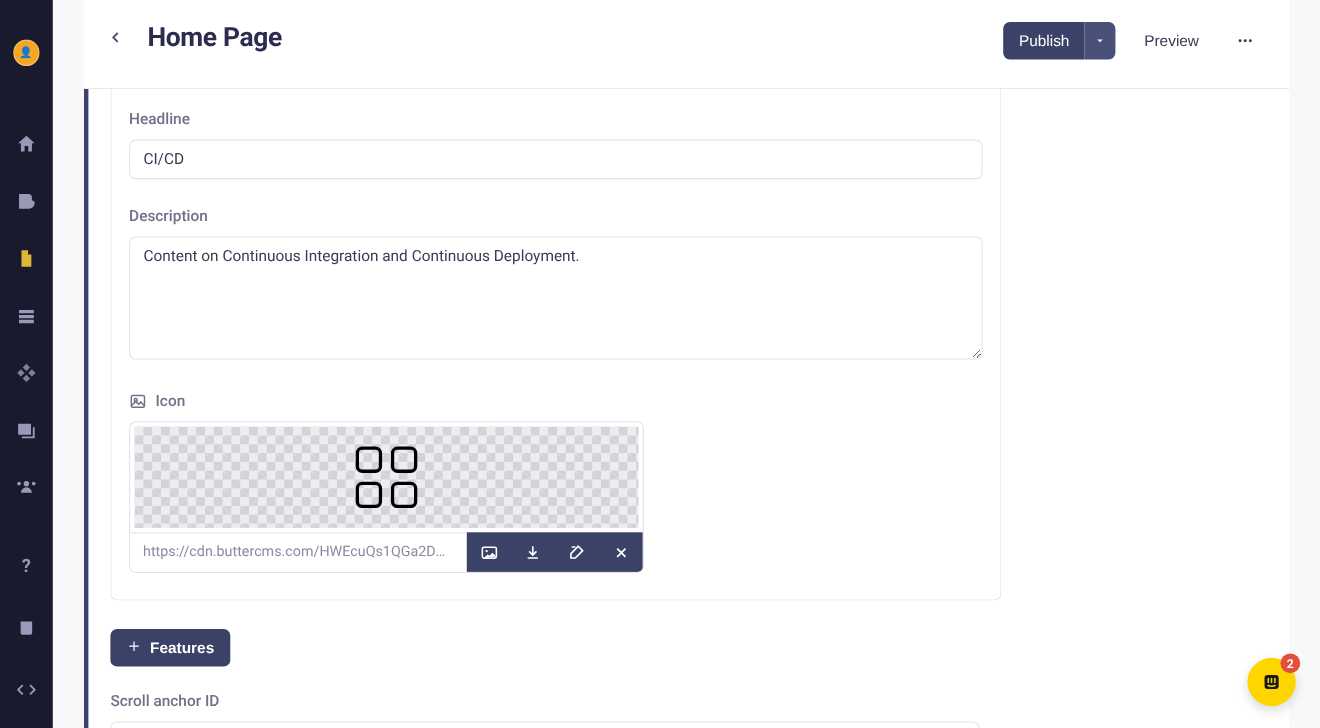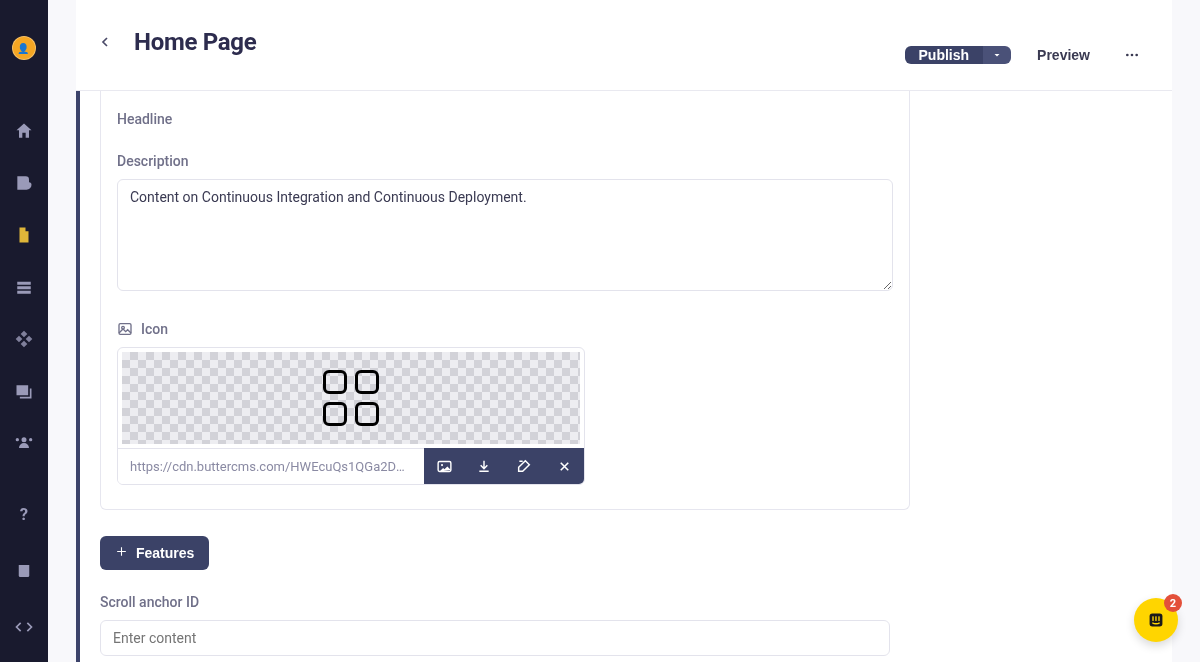--- a/index.html
+++ b/index.html
@@ -52,41 +52,41 @@
   .content-outer {
     margin: 0 28px 0 28px;
     background: #ffffff;
     height: 100%;
     display: flex;
     flex-direction: column;
     position: relative;
   }
   .topbar {
     display: flex;
-    align-items: center;
+    align-items: flex-start;
     justify-content: space-between;
     padding: 20px 24px 26px 18px;
     border-bottom: 1px solid #e9e9f0;
     gap: 28px;
   }
   .tb-left { display: flex; align-items: center; gap: 18px; }
   .back-btn {
     width: 22px; height: 22px; border-radius: 4px;
     display: flex; align-items: center; justify-content: center;
     color: #4a4a68; cursor: pointer;
   }
   .page-title {
     font-size: 24px; font-weight: 700; color: #2d2c4e;
     letter-spacing: -0.3px;
   }
   .tb-right { display: flex; align-items: center; gap: 12px; }
   .btn {
-    height: 18px; border-radius: 6px; font-size: 14px; font-weight: 700;
+    height: 34px; border-radius: 6px; font-size: 14px; font-weight: 400;
     padding: 0 14px; display: flex; align-items: center;
-    cursor: pointer; border: none; margin-top: 26px;
+    cursor: pointer; border: none;
   }
   .btn-group-publish { display: flex; }
   .btn-publish {
     background: #3b4267; color: #fff; border-radius: 6px 0 0 6px;
   }
   .btn-publish-drop {
     background: #4a5178; color: #fff; width: 28px; padding: 0;
     justify-content: center; border-radius: 0 6px 6px 0;
   }
   .btn-outline {
@@ -312,20 +312,21 @@
       </div>
 
       <div class="scroll-area">
         <div class="scroll-edge"></div>
         <div class="content-inner">
 
           <div class="card">
 
             <div class="field">
               <div class="label">Headline</div>
+              <input class="text-input" type="text" value="CI/CD" style="">
             </div>
 
             <div class="field">
               <div class="label">Description</div>
               <textarea class="textarea" style="">Content on Continuous Integration and Continuous Deployment.</textarea>
             </div>
 
             <div class="field" style="margin-bottom:4px;">
               <div class="label">
                 <span class="lbl-icon">

